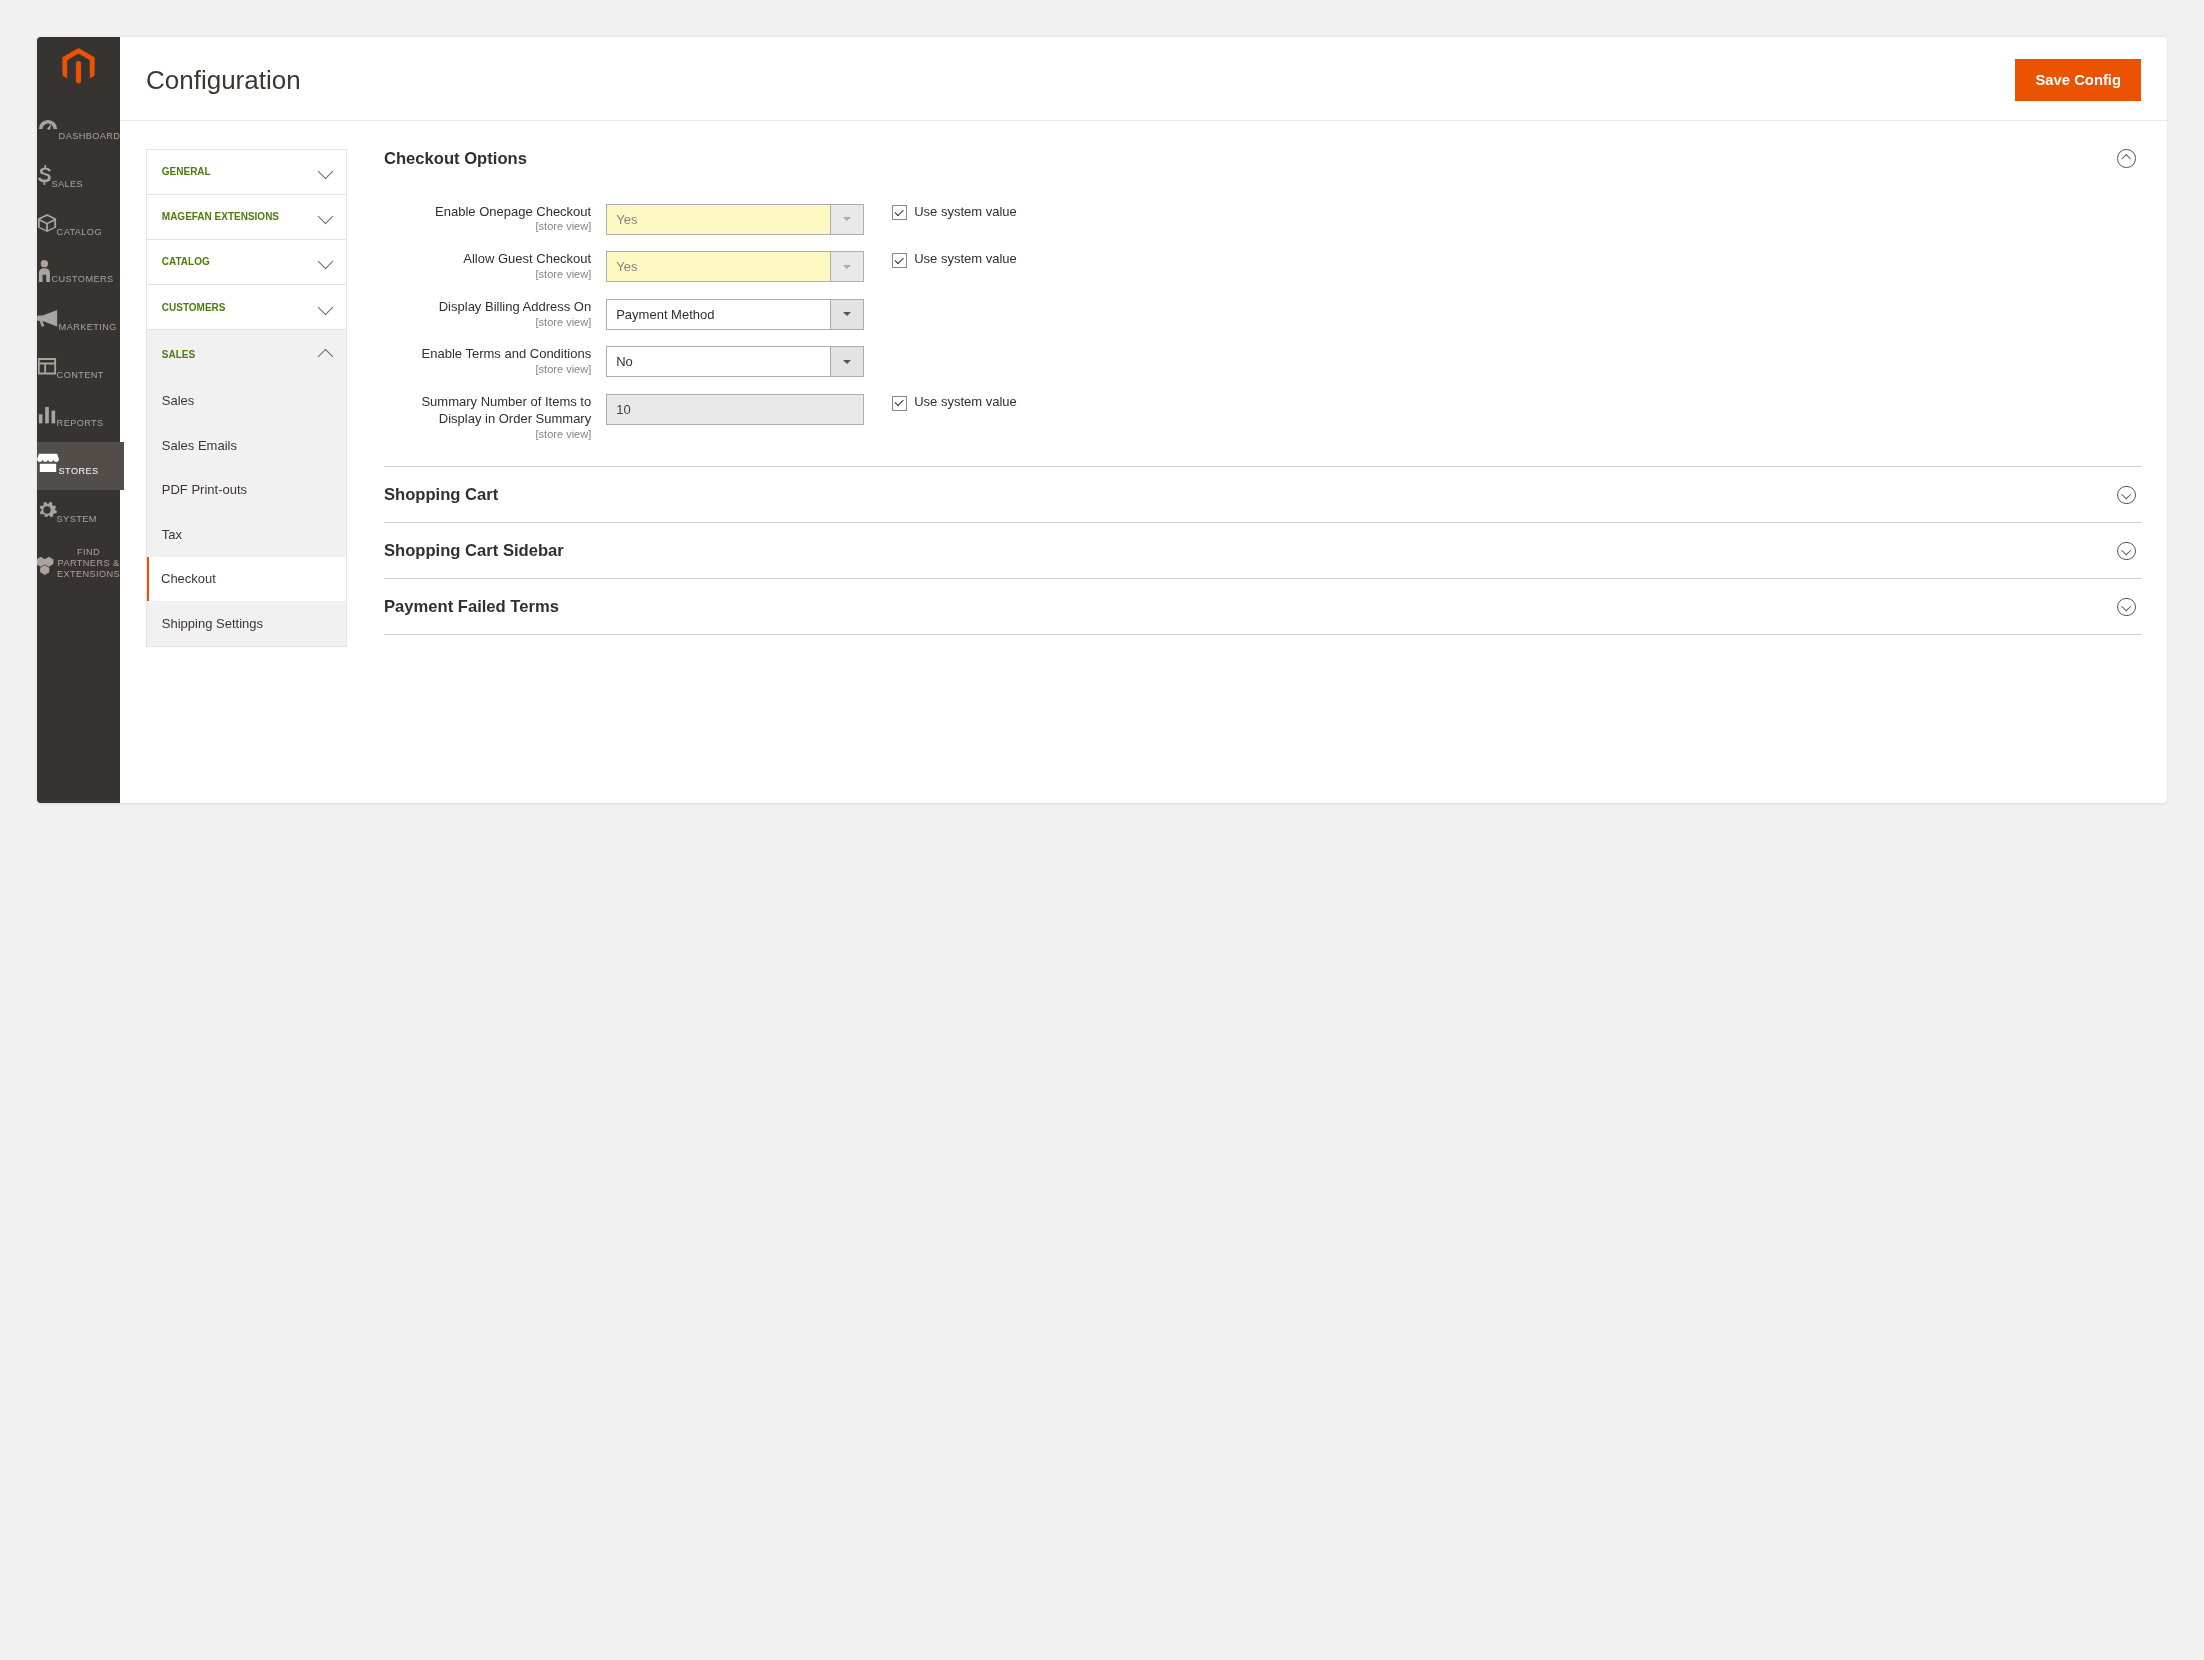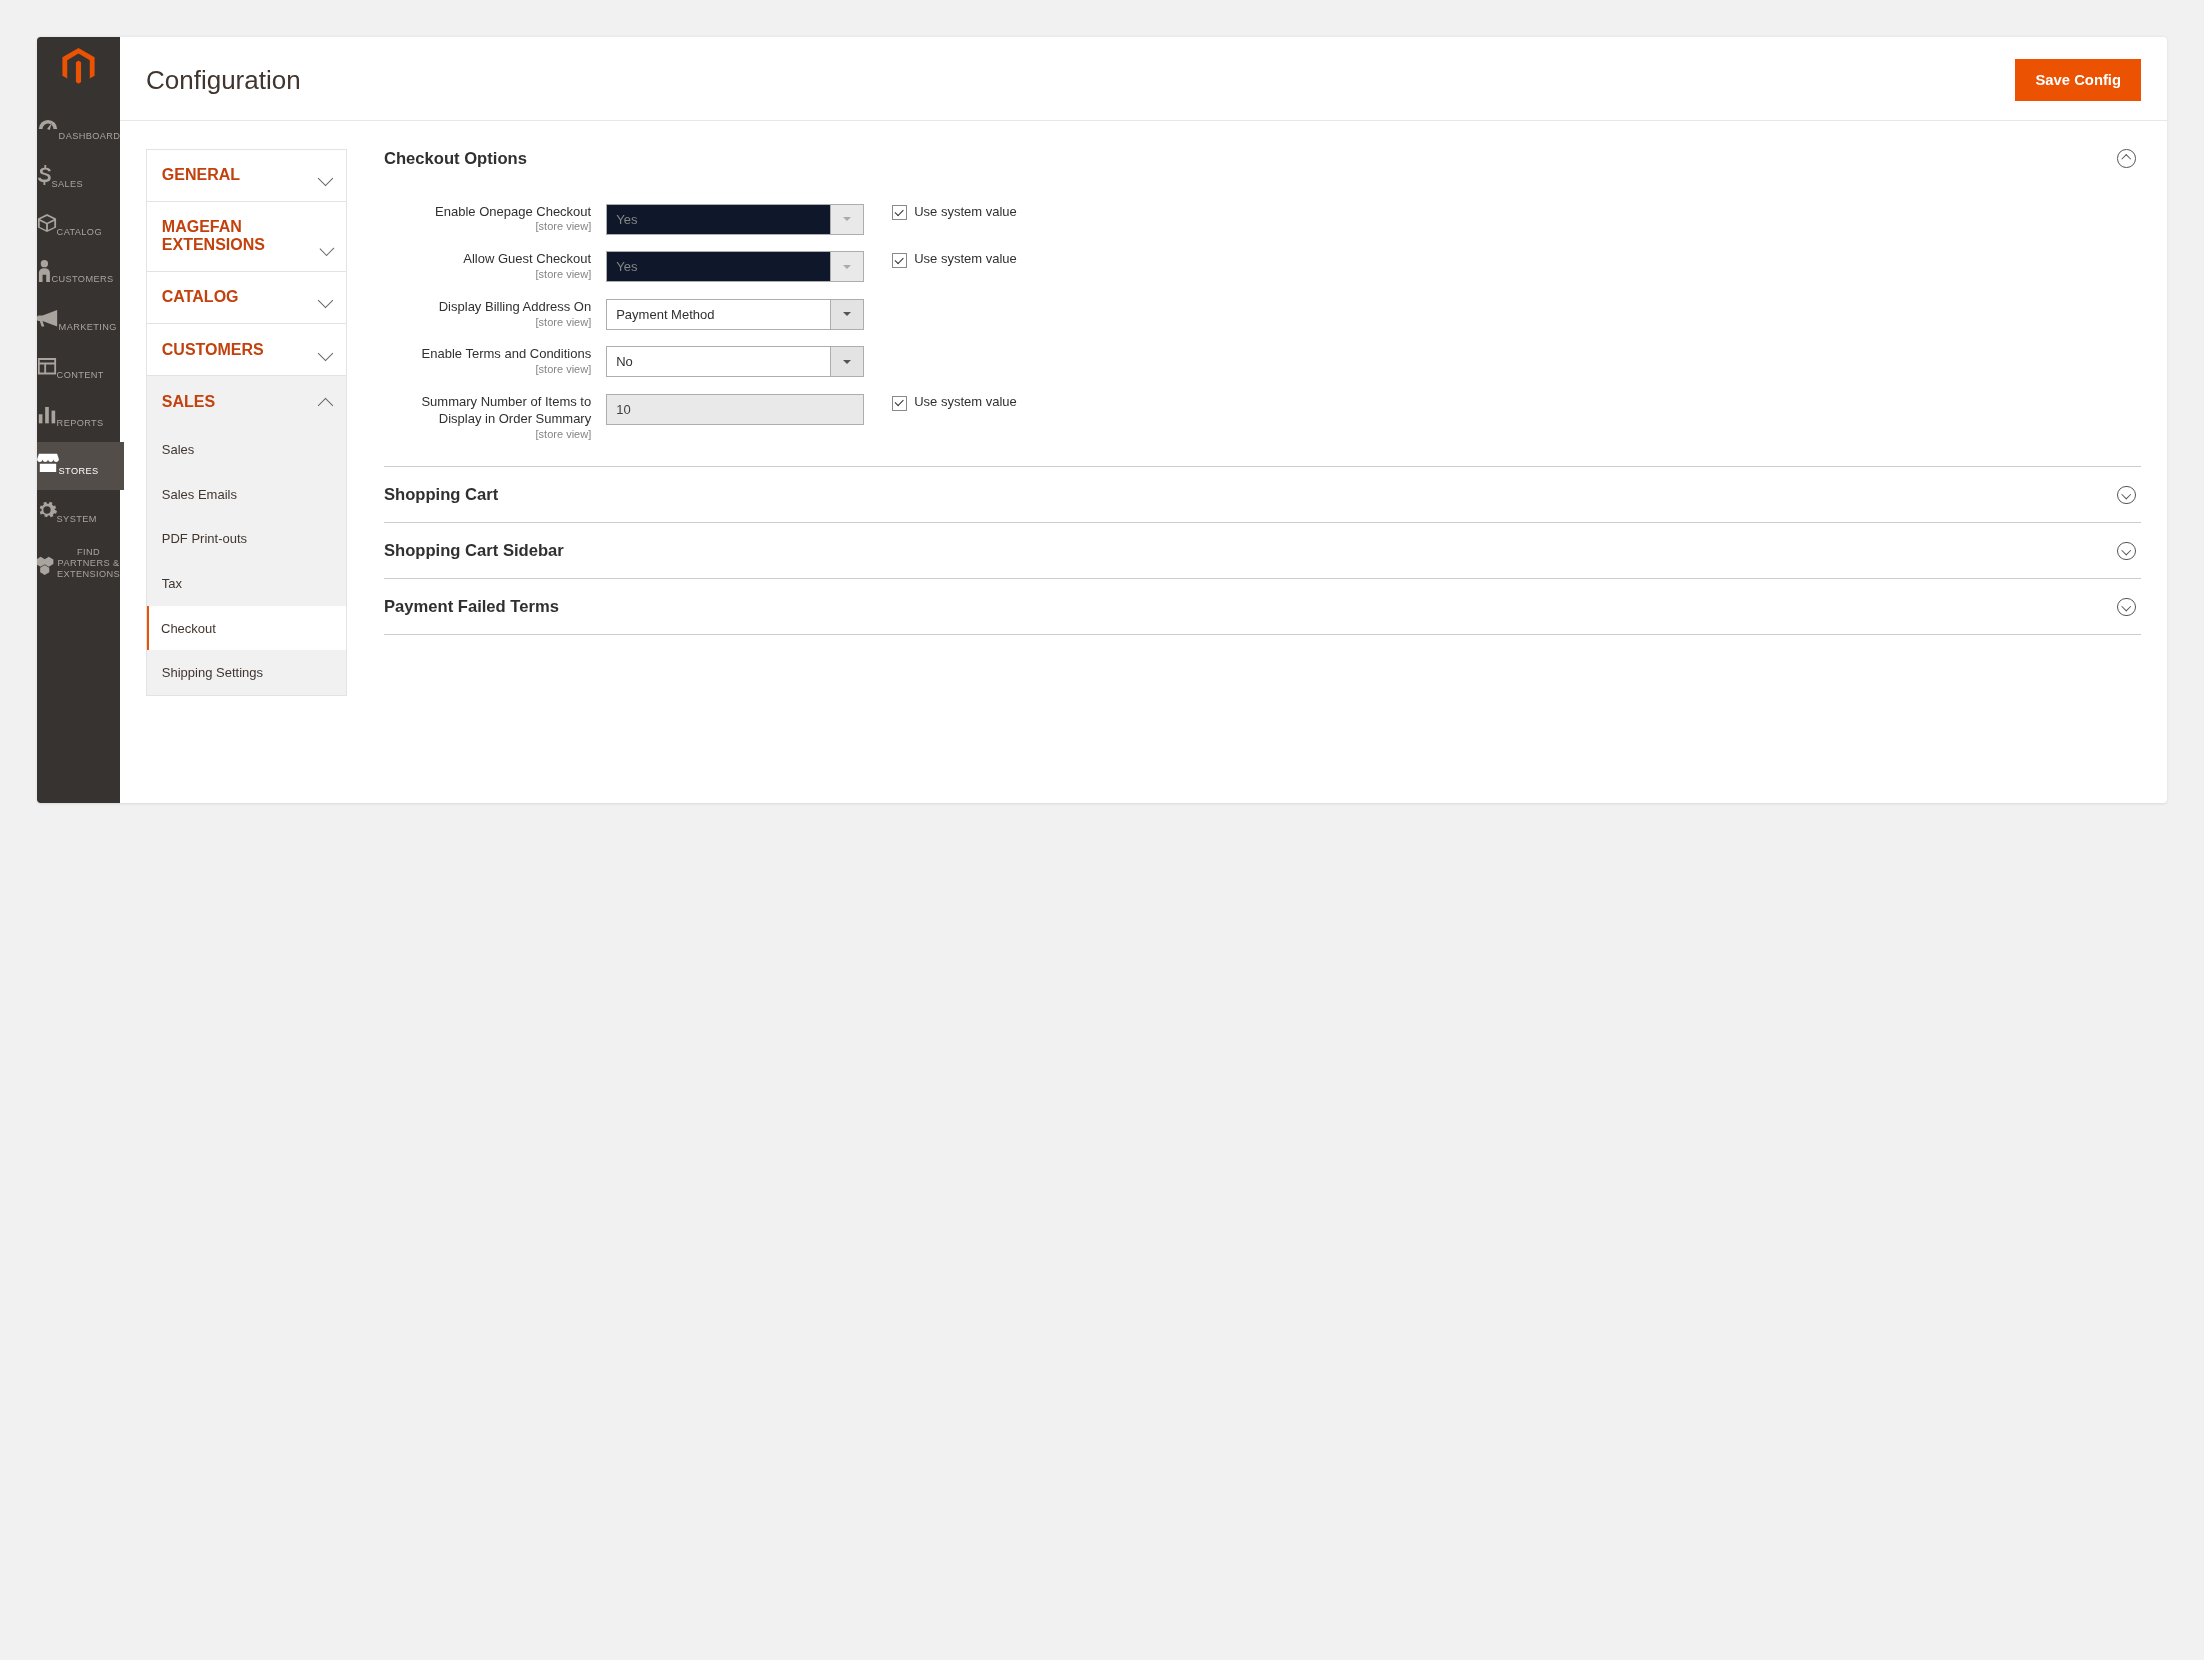--- a/index.html
+++ b/index.html
@@ -19,21 +19,21 @@
 
 .main { flex: 1; display: flex; flex-direction: column; }
 .header { display: flex; justify-content: space-between; align-items: center; padding: 22px 26px 18.5px; border-bottom: 0.9px solid #e8e8e8; }
 .title { font-size: 26px; font-weight: 400; color: #41362f; }
 .save { background: #eb5202; color: #fff; border: none; padding: 13px 20px; font-size: 14.8px; font-weight: 600; cursor: pointer; }
 
 .body { display: flex; flex: 1; padding-top: 28px; }
 
 
 .config-sidebar { width: 201px; margin-left: 26px; }
-.tab { display: flex; justify-content: space-between; align-items: flex-end; padding: 16.6px 14.8px; border: 0.9px solid #e3e3e3; background: #fff; cursor: pointer; font-size: 16px; font-weight: 600; color: #c2410c; border-bottom: none; }
+.tab { display: flex; justify-content: space-between; align-items: center; padding: 16.6px 14.8px; border: 0.9px solid #e3e3e3; background: #fff; cursor: pointer; font-size: 10px; font-weight: 600; color: #4d7c0f; border-bottom: none; }
 .tab:last-of-type { border-bottom: 0.9px solid #e3e3e3; }
 .tab.expanded { background: #f1f1f1; }
 .chev { width: 11px; height: 11px; border-right: 1.8px solid #666; border-bottom: 1.8px solid #666; transform: rotate(45deg); }
 .chev.up { transform: rotate(-135deg); margin-top:3.7px; }
 .sublist { background: #f1f1f1; border: 0.9px solid #e3e3e3; border-top: none; }
 .subitem { padding: 14.8px 14.8px; font-size: 13px; color: #41362f; cursor: pointer; }
 .subitem.active { background: #fff; border-left: 2.8px solid #eb5202; padding-left: 12px; }
 
 
 .content { flex: 1; padding: 0 26px 0 37px; }
@@ -51,21 +51,21 @@
 .label-col { width: 222px; text-align: right; padding-right: 14.8px; }
 .label-col .lbl { font-size: 13px; color: #303030; line-height:1.3; }
 .label-col .scope { font-size: 11px; color: #858585; }
 .value-col { width: 258px; }
 .extra-col { padding-left: 28px; display: flex; align-items: flex-start; gap: 7.4px; }
 .extra-col .chk-label { font-size: 13px; color: #303030; max-width:111px; }
 .select-wrap { display: flex; height: 31px; }
 .select-val { flex:1; border: 0.9px solid #adadad; display:flex; align-items:center; padding: 0 9.2px; font-size:13px; color:#303030; }
 .select-btn { width:33px; border:0.9px solid #adadad; border-left:none; background:#e3e3e3; display:flex; align-items:center; justify-content:center; }
 .select-btn::after { content:""; border-left:4.6px solid transparent; border-right:4.6px solid transparent; border-top:4.6px solid #555; }
-.select-wrap.disabled .select-val { background:#0f172a; color:#858585; }
+.select-wrap.disabled .select-val { background:#fef9c3; color:#858585; }
 .select-wrap.disabled .select-btn { background:#e9e9e9; }
 .select-wrap.disabled .select-btn::after { border-top-color:#aaa; }
 .txt { width:100%; height:31px; border:0.9px solid #adadad; padding:0 9.2px; font-size:13px; color:#303030; }
 .txt:disabled { background:#e9e9e9; color:#404040; }
 .chk { width:14.8px; height:14.8px; border:0.9px solid #888; display:inline-flex; align-items:center; justify-content:center; background:#fff; margin-top:1.8px; }
 .chk.checked::after { content:""; width:7.4px; height:3.7px; border-left:1.8px solid #333; border-bottom:1.8px solid #333; transform:rotate(-45deg); margin-top:-2.8px; }
 </style>
 </head>
 <body>
 

